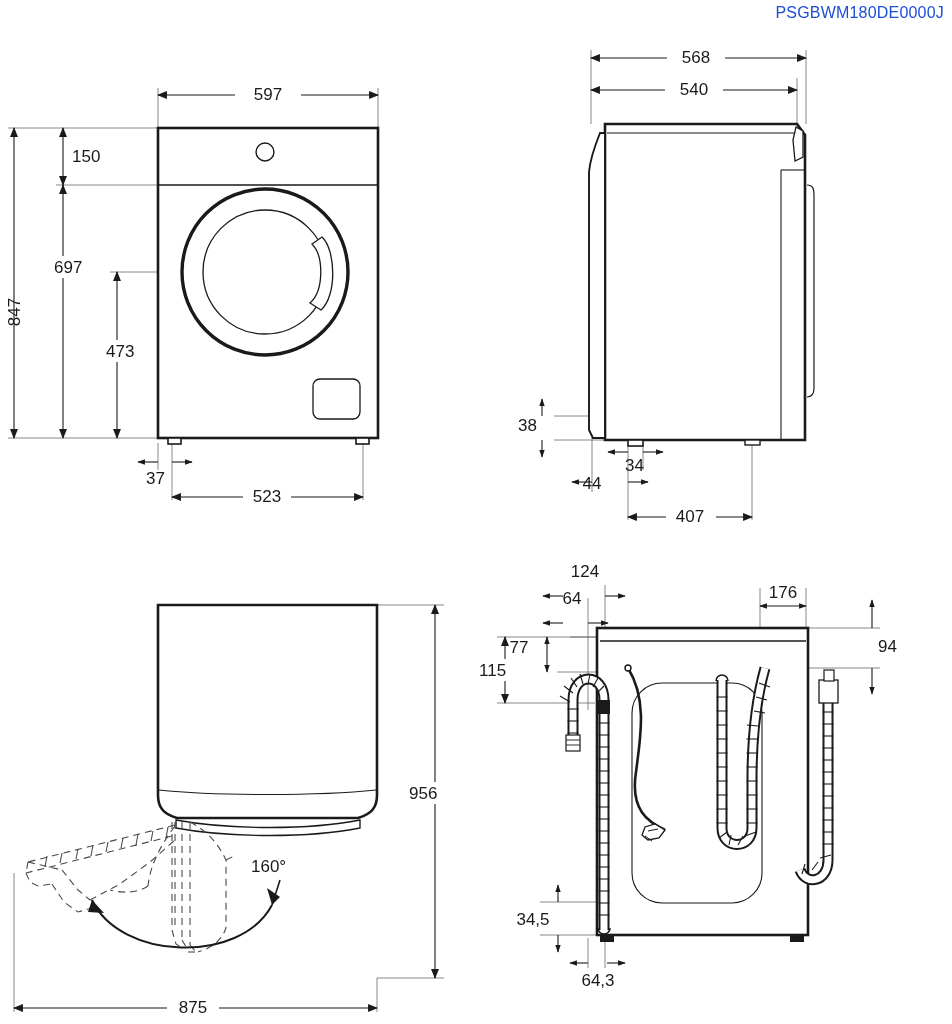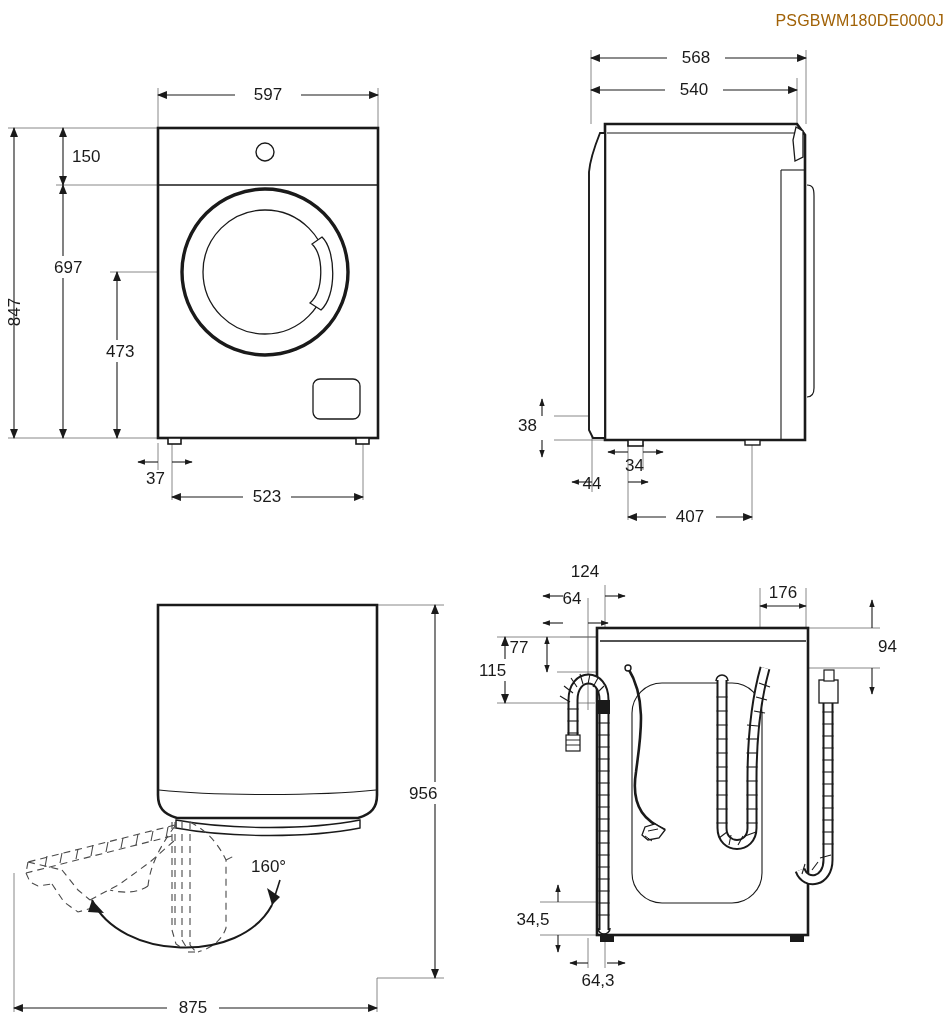--- a/index.html
+++ b/index.html
@@ -7,24 +7,24 @@
     width:952px;height:1024px;
     font-family:"Liberation Sans", sans-serif;
     color:#1a1a1a;
     overflow:hidden;
     position:relative;
   }
   #sheet{position:absolute;left:0;top:0;width:952px;height:1024px;}
   #sheet svg{display:block;}
   .code-label{
     position:absolute;
-    right:8px;top:12px;
+    right:8px;top:4px;
     font-size:16px;
     letter-spacing:0.2px;
-    color:#a16207;
+    color:#1d4ed8;
     white-space:nowrap;
   }
   text{font-family:"Liberation Sans", sans-serif;font-size:17px;fill:#1a1a1a;}
 </style>
 </head>
 <body>
 
 <div id="sheet">
 <svg width="952" height="1024" viewBox="0 0 952 1024" xmlns="http://www.w3.org/2000/svg">
   <defs>

